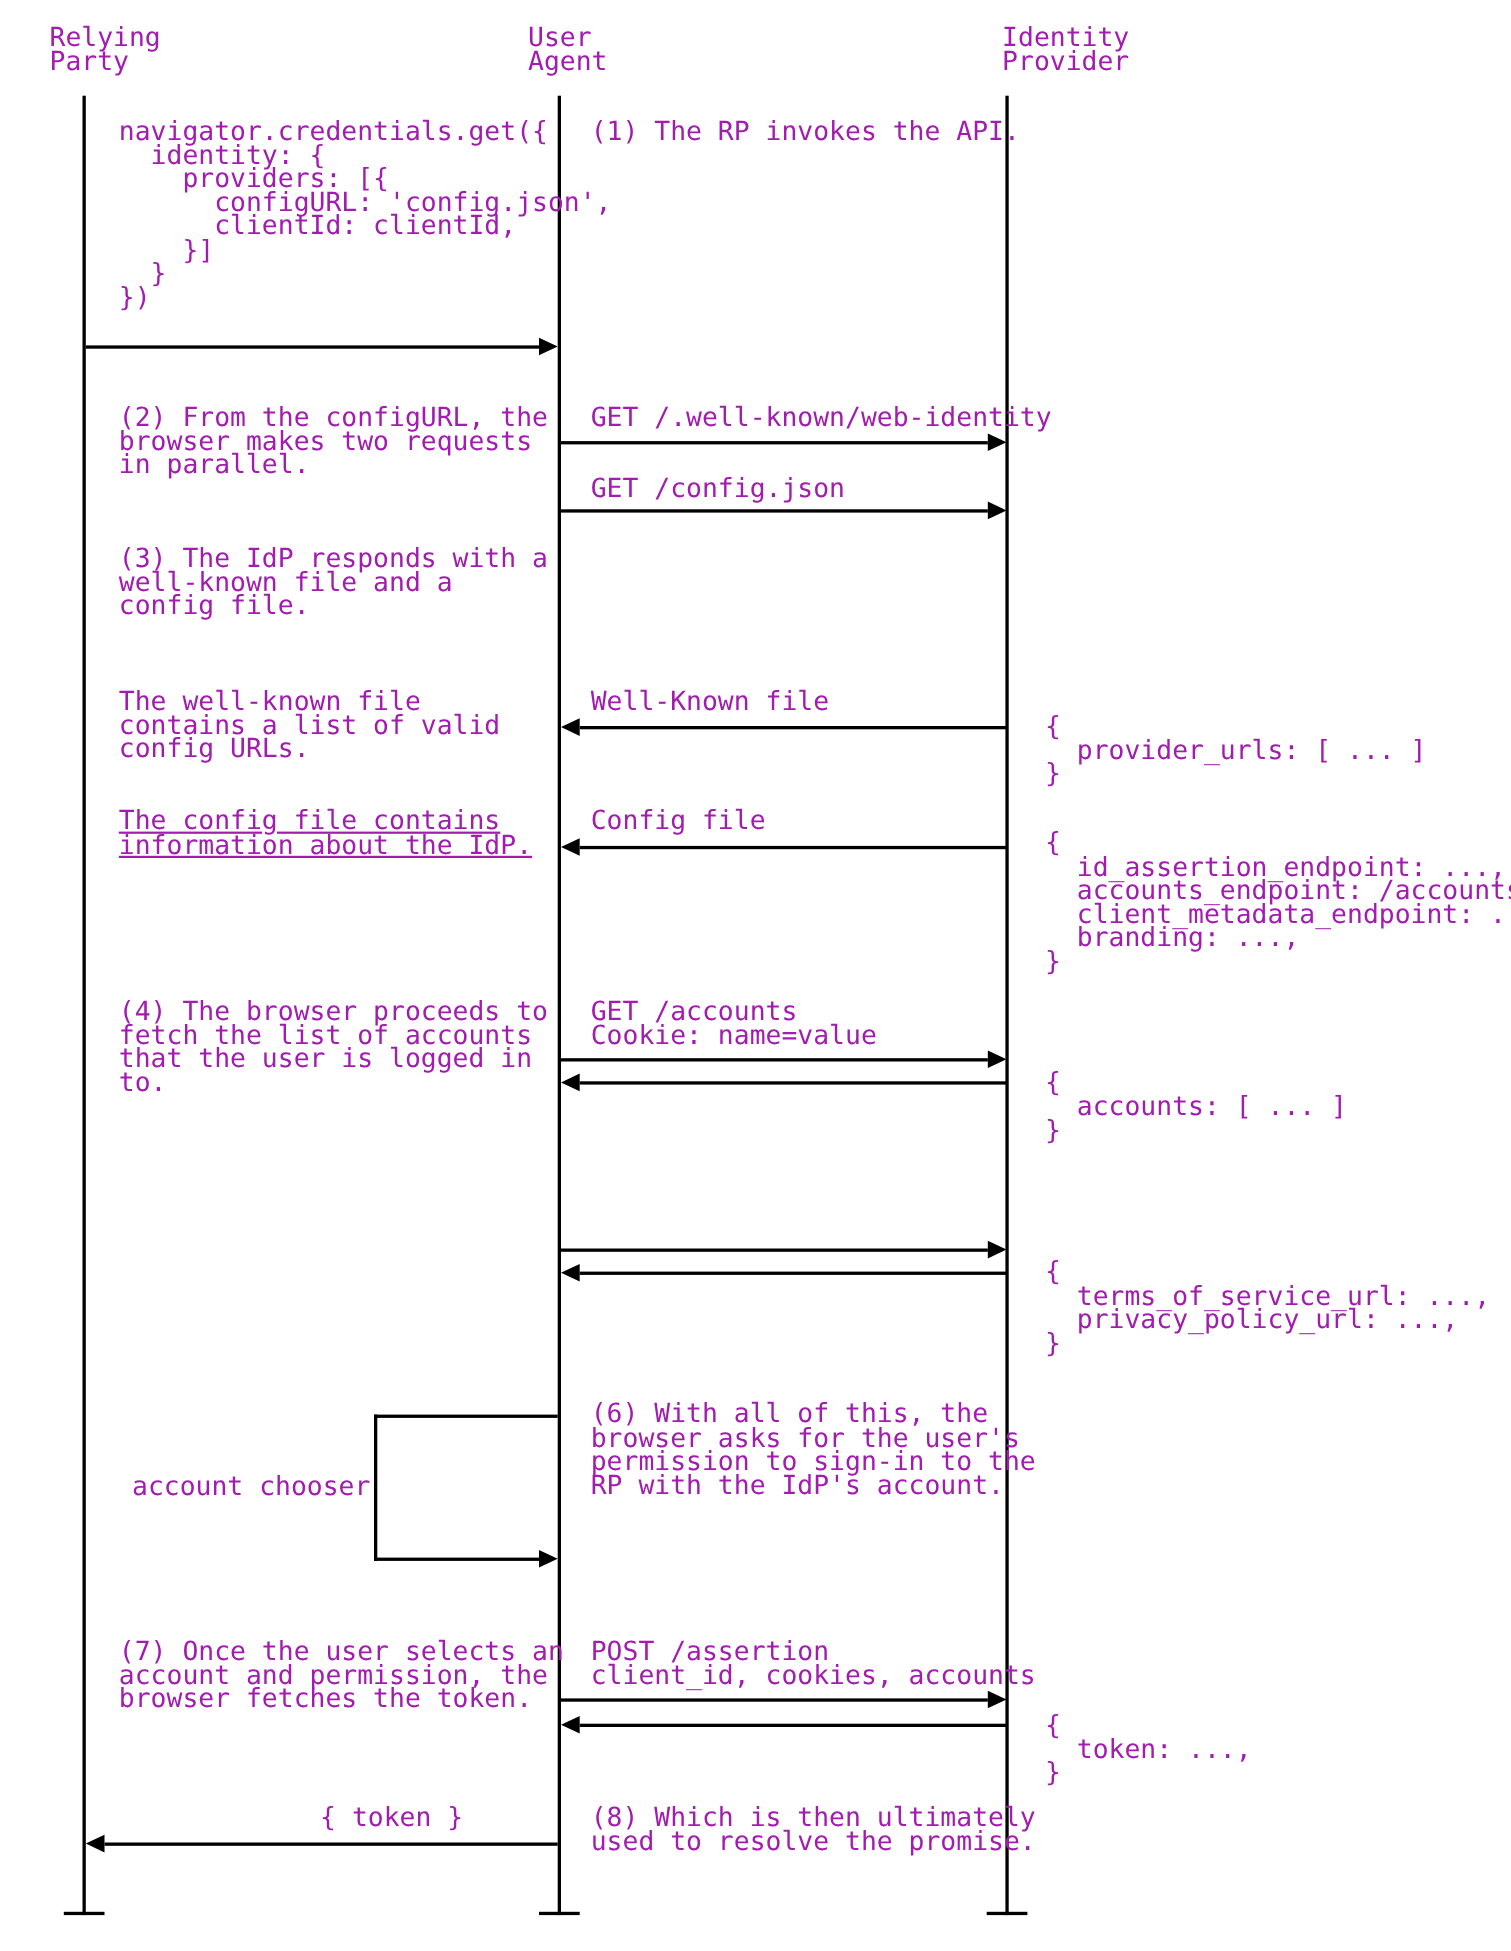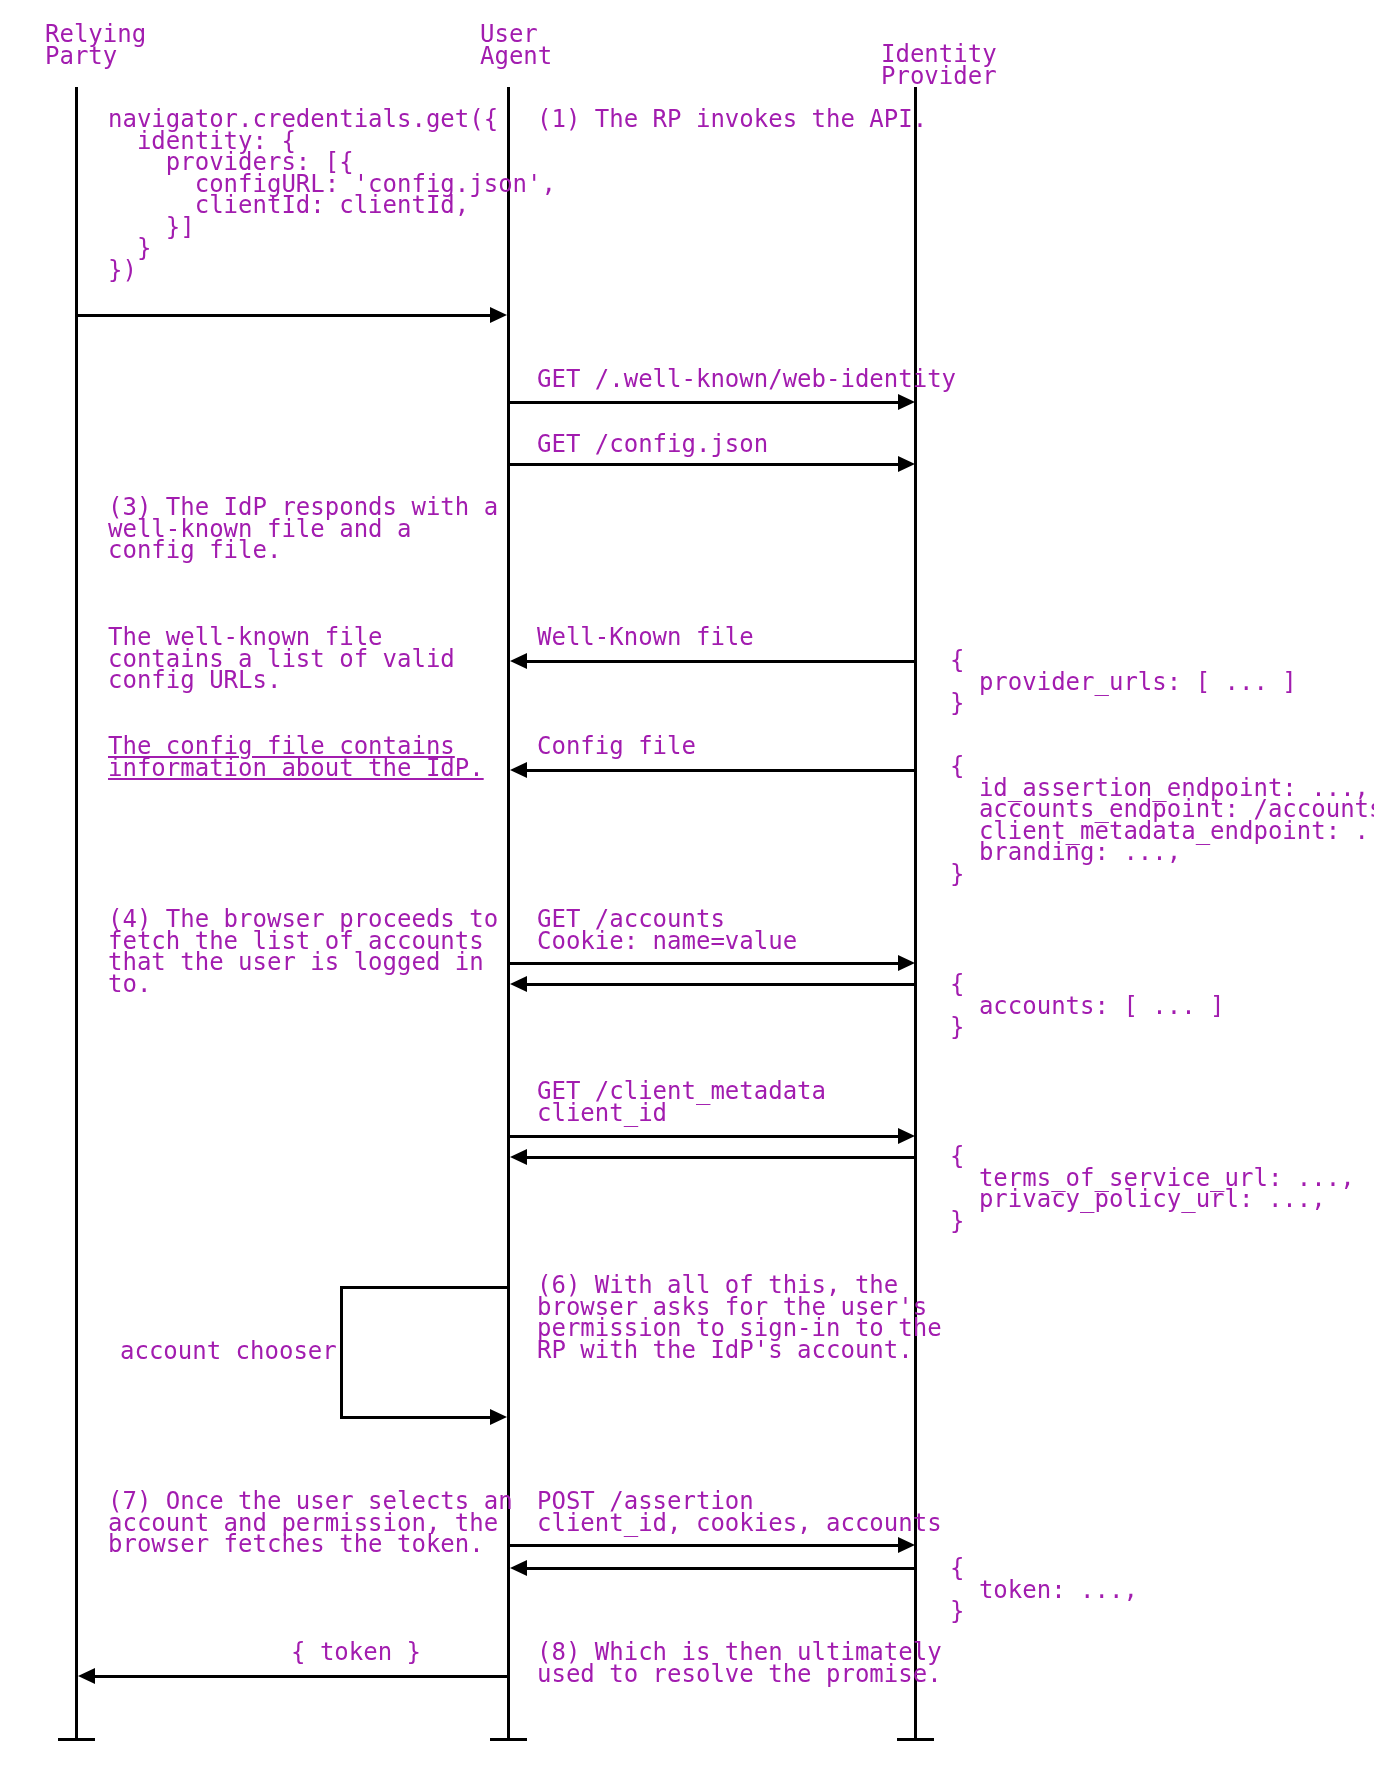--- a/index.html
+++ b/index.html
@@ -38,41 +38,44 @@
 </style>
 </head>
 <body>
 
 <div id="canvas">
 
   <pre class="t" style="left:45px;top:24px;">Relying
 Party</pre>
   <pre class="t" style="left:480px;top:24px;">User
 Agent</pre>
-  <pre class="t" style="left:881px;top:24px;margin-top:20px;">Identity
+  <pre class="t" style="left:911px;top:24px;">Identity
 Provider</pre>
 
   <div class="vline" style="left:75px;top:87px;height:1654px;"></div>
   <div class="vline" style="left:507px;top:87px;height:1654px;"></div>
   <div class="vline" style="left:914px;top:87px;height:1654px;"></div>
   <div class="foot" style="left:58px;top:1738px;"></div>
   <div class="foot" style="left:490px;top:1738px;"></div>
   <div class="foot" style="left:897px;top:1738px;"></div>
 
   <pre class="t" style="left:108px;top:109px;">navigator.credentials.get({
   identity: {
     providers: [{
       configURL: 'config.json',
       clientId: clientId,
     }]
   }
 })</pre>
   <pre class="t" style="left:537px;top:109px;">(1) The RP invokes the API.</pre>
   <div class="arrow ar" style="left:78px;top:313.5px;width:412px;"></div>
 
+  <pre class="t" style="left:108px;top:369px;">(2) From the configURL, the
+browser makes two requests
+in parallel.</pre>
   <pre class="t" style="left:537px;top:369px;">GET /.well-known/web-identity</pre>
   <div class="arrow ar" style="left:510px;top:400.5px;width:388px;"></div>
   <pre class="t" style="left:537px;top:434px;">GET /config.json</pre>
   <div class="arrow ar" style="left:510px;top:462.5px;width:388px;"></div>
 
   <pre class="t" style="left:108px;top:497px;">(3) The IdP responds with a
 well-known file and a
 config file.</pre>
 
   <pre class="t" style="left:108px;top:627px;">The well-known file
@@ -100,22 +103,20 @@
 that the user is logged in
 to.</pre>
   <pre class="t" style="left:537px;top:909px;">GET /accounts
 Cookie: name=value</pre>
   <div class="arrow ar" style="left:510px;top:961.5px;width:388px;"></div>
   <div class="arrow al" style="left:527px;top:982.5px;width:388px;"></div>
   <pre class="t" style="left:950px;top:974px;">{
   accounts: [ ... ]
 }</pre>
 
-  <pre class="t" style="left:537px;top:1081px;">GET /client_metadata
-client_id</pre>
   <div class="arrow ar" style="left:510px;top:1134.5px;width:388px;"></div>
   <div class="arrow al" style="left:527px;top:1155.5px;width:388px;"></div>
   <pre class="t" style="left:950px;top:1146px;">{
   terms_of_service_url: ...,
   privacy_policy_url: ...,
 }</pre>
 
   <div class="hline" style="left:340px;top:1285.5px;width:167px;"></div>
   <div class="vline" style="left:340px;top:1285.5px;height:133px;"></div>
   <div class="arrow ar" style="left:340px;top:1415.5px;width:150px;"></div>

